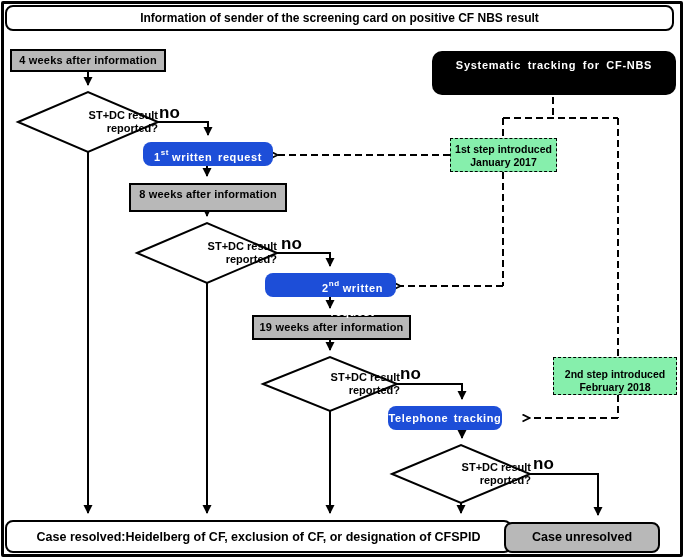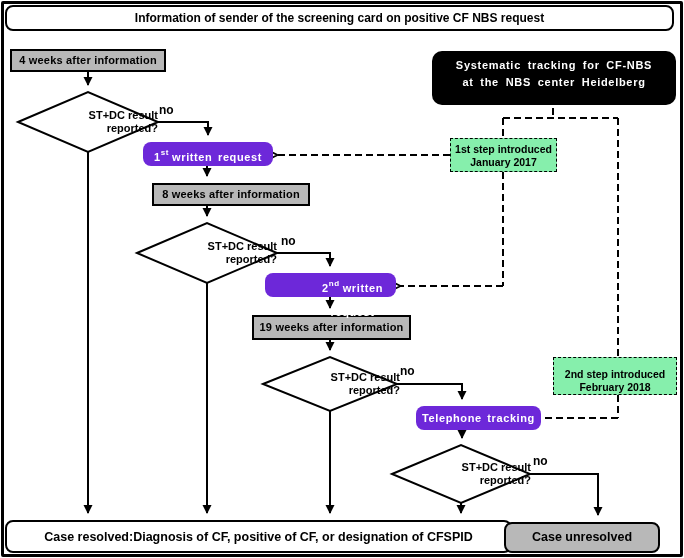--- a/index.html
+++ b/index.html
@@ -6,29 +6,29 @@
   .stage{
     position:relative;width:684px;height:558px;background:#ffffff;
     font-family:"Liberation Sans",sans-serif;color:#000;overflow:hidden;
   }
   .frame{position:absolute;left:1px;top:1px;width:676px;height:550px;
     border:3px solid #000;border-radius:2px;pointer-events:none;z-index:6;}
   svg.wires{position:absolute;left:0;top:0;z-index:1;}
   .box{position:absolute;box-sizing:border-box;z-index:3;text-align:center;font-weight:bold;}
   .titlebox{border:2px solid #000;border-radius:8px;background:#fff;font-size:12px;line-height:22px;}
   .graybox{border:2px solid #000;background:#b8b8b8;font-size:11px;letter-spacing:.2px;}
-  .blackbox{background:#6d28d9;color:#fff;border-radius:8px;font-size:11px;letter-spacing:.6px;word-spacing:2px;}
+  .blackbox{background:#1d4ed8;color:#fff;border-radius:8px;font-size:11px;letter-spacing:.6px;word-spacing:2px;}
   .blackbox sup{font-size:8px;position:relative;top:-1px;}
   .blackbox .rest{margin-left:3px;}
   .bigblack{background:#000;color:#fff;border-radius:10px;font-size:11px;letter-spacing:.7px;word-spacing:3px;}
   .bigblack .ln{line-height:17px;}
   .dashedbox{border:1.6px dashed #000;background:#86efac;font-size:10.5px;line-height:13px;}
   .dlabel{position:absolute;z-index:3;width:140px;text-align:right;font-weight:bold;
     font-size:11px;line-height:13px;}
-  .nolab{position:absolute;z-index:3;font-weight:bold;font-size:12px;}
+  .nolab{position:absolute;z-index:3;font-weight:bold;font-size:17px;}
   .outcome{border:2px solid #000;border-radius:8px;font-size:12.5px;}
   .resolved{background:#fff;display:flex;align-items:center;justify-content:center;}
   .unresolved{background:#b8b8b8;line-height:27px;}
 </style>
 </head>
 <body>
 
 <div class="stage">
 
   <svg class="wires" width="684" height="558" viewBox="0 0 684 558">
@@ -71,35 +71,34 @@
     </g>
 
     <g stroke="#000" stroke-width="2" fill="#ffffff">
       <polygon points="18,122 88,92 158,122 88,152"></polygon>
       <polygon points="137,253 207,223 277,253 207,283"></polygon>
       <polygon points="263,384 330,357 397,384 330,411"></polygon>
       <polygon points="392,474 461,445 530,474 461,503"></polygon>
     </g>
   </svg>
 
-  <div class="box titlebox" style="left:5px;top:5px;width:669px;height:26px;">Information of sender of the screening card on positive CF NBS request</div>
+  <div class="box titlebox" style="left:5px;top:5px;width:669px;height:26px;">Information of sender of the screening card on positive CF NBS result</div>
 
   <div class="box graybox" style="left:10px;top:49px;width:156px;height:23px;line-height:19px;">4 weeks after information</div>
-  <div class="box graybox" style="left:129px;top:183px;width:158px;height:23px;line-height:19px;margin-left:23px;">8 weeks after information</div>
+  <div class="box graybox" style="left:129px;top:183px;width:158px;height:29px;line-height:19px;">8 weeks after information</div>
   <div class="box graybox" style="left:252px;top:315px;width:159px;height:25px;line-height:21px;">19 weeks after information</div>
 
   <div class="box blackbox" style="left:143px;top:142px;width:130px;height:24px;line-height:24px;"><span>1</span><sup>st</sup><span class="rest">written request</span></div>
 
   <div class="box blackbox" style="left:265px;top:273px;width:131px;height:24px;line-height:24px;padding-left:44px;"><span>2</span><sup>nd</sup><span class="rest">written request</span></div>
 
-  <div class="box blackbox" style="left:416px;top:406px;width:125px;height:24px;line-height:24px;">Telephone tracking</div>
+  <div class="box blackbox" style="left:388px;top:406px;width:114px;height:24px;line-height:24px;">Telephone tracking</div>
 
-  <div class="box bigblack" style="left:432px;top:51px;width:244px;height:54px;padding-top:6px;">
+  <div class="box bigblack" style="left:432px;top:51px;width:244px;height:44px;padding-top:6px;">
     <div class="ln">Systematic tracking for CF-NBS</div>
-    <div class="ln">at the NBS center Heidelberg</div>
   </div>
 
   <div class="box dashedbox" style="left:450px;top:138px;width:107px;height:34px;padding-top:4px;">
     <div>1st step introduced</div>
     <div>January 2017</div>
   </div>
   <div class="box dashedbox" style="left:553px;top:357px;width:124px;height:38px;padding-top:10px;">
     <div>2nd step introduced</div>
     <div>February 2018</div>
   </div>
@@ -121,18 +120,18 @@
     <div>reported?</div>
   </div>
 
   <div class="nolab" style="left:159px;top:103px;">no</div>
   <div class="nolab" style="left:281px;top:234px;">no</div>
   <div class="nolab" style="left:400px;top:364px;">no</div>
   <div class="nolab" style="left:533px;top:454px;">no</div>
 
   <div class="box outcome resolved" style="left:5px;top:520px;width:507px;height:33px;">
     <span>Case resolved:</span>
-    <span>Diagnosis of CF, positive of CF, or designation of CFSPID</span>
+    <span>Heidelberg of CF, exclusion of CF, or designation of CFSPID</span>
   </div>
   <div class="box outcome unresolved" style="left:504px;top:522px;width:156px;height:31px;">Case unresolved</div>
 
   <div class="frame"></div>
 </div>
 
 </body></html>

